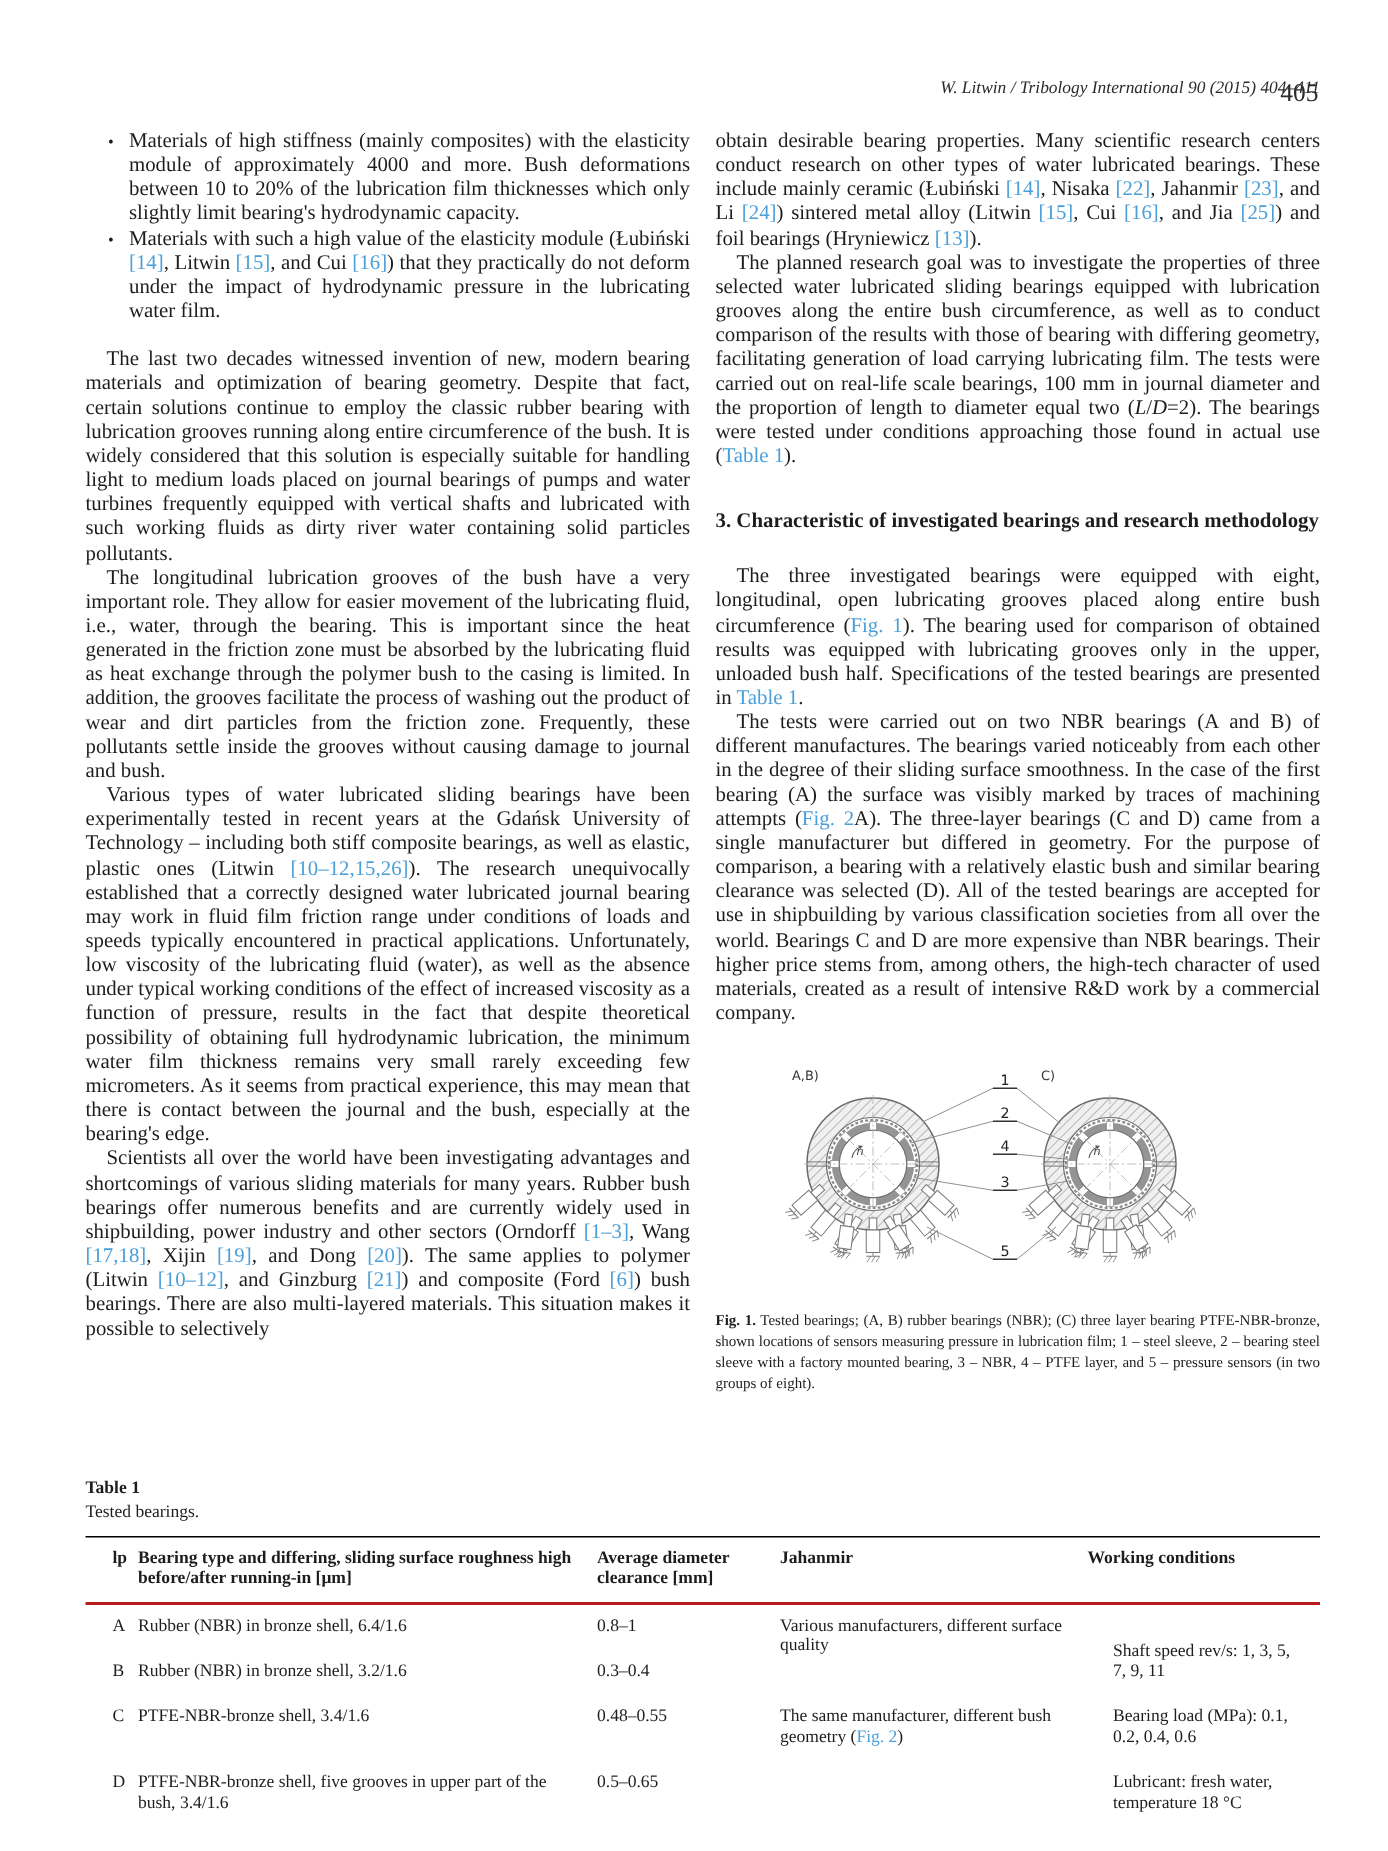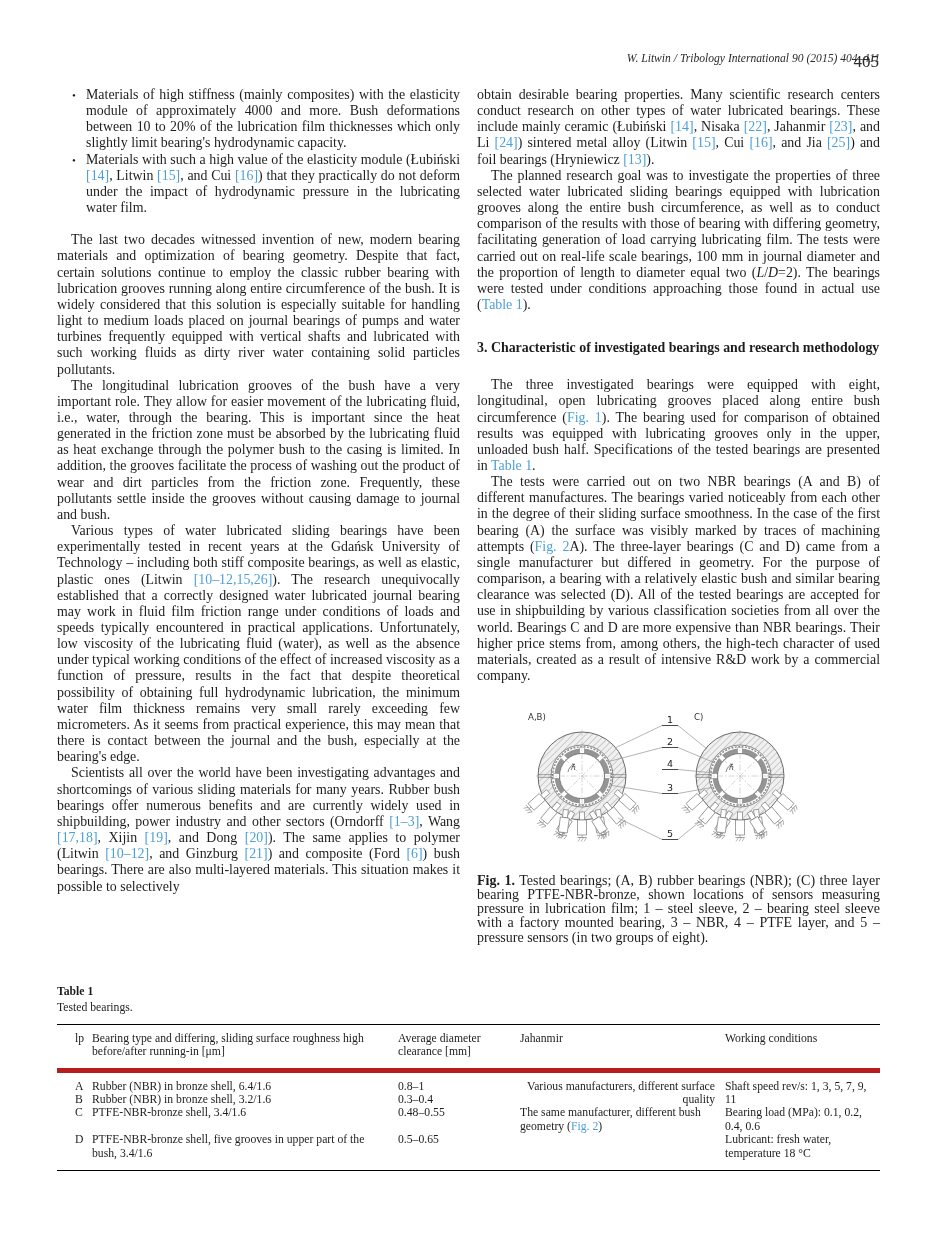--- a/index.html
+++ b/index.html
@@ -20,42 +20,42 @@
   .bullet-text{flex:1;text-align:justify;hyphens:auto;}
   h2{font-size:13.9px;line-height:17px;font-weight:bold;margin:20px 0 22px 0;text-align:left;}
   h2.h3{margin:26px 0 21px 0;}
 
   .lnk{color:#4b9fd8;}
   .bd{font-weight:bold;}
   .it{font-style:italic;}
 
   .figure-block{margin-top:25px;}
   svg.figure{display:block;margin-left:6px;}
-  .fig-caption{margin-top:13px;font-size:14px;line-height:14.1px;text-align:justify;}
+  .fig-caption{margin-top:13px;font-size:10px;line-height:14.1px;text-align:justify;}
 
   .cl{stroke:#b3b3b3;stroke-width:0.55;stroke-dasharray:6 2 1.5 2;fill:none;}
   .leader{stroke:#8d8d8d;stroke-width:0.65;}
   .callout-num{font-family:"DejaVu Sans",sans-serif;font-size:9.5px;fill:#222;text-anchor:middle;}
   .callout-ul{stroke:#333;stroke-width:0.9;}
   .fig-label{font-family:"DejaVu Sans",sans-serif;font-size:8.6px;fill:#333;}
   .n-label{font-family:"DejaVu Sans",sans-serif;font-style:italic;font-size:7.5px;fill:#444;}
 
   .tbl{position:absolute;top:985px;left:57px;width:823px;font-size:11.7px;line-height:13.4px;color:#1d1d1d;}
   .tbl-label{font-weight:bold;}
   .tbl-cap{margin-top:3px;}
   .tbl-rules{margin-top:9px;border-top:1.7px solid #000;}
   .tgrid{display:grid;grid-template-columns:17px 306px 122px 205px 153px;padding-left:18px;}
-  .tgrid.thead{padding-top:7px;padding-bottom:9px;border-bottom:5px solid #b91c1c;}
+  .tgrid.thead{padding-top:7px;padding-bottom:9px;border-bottom:2px solid #b91c1c;font-weight:bold;}
   .tgrid.tbody{padding-top:7px;padding-bottom:10px;border-bottom:1.7px solid #000;}
   .tcell{padding-right:10px;}
   .c1{grid-column:1;} .c2{grid-column:2;} .c3{grid-column:3;} .c4{grid-column:4;} .c5{grid-column:5;padding-right:0;}
   .r1{grid-row:1;} .r2{grid-row:2;} .r3{grid-row:3;} .r4{grid-row:4;}
-  .span12{grid-row:1/3;text-align:right;} .span34{grid-row:3/5;} .span14{grid-row:1/5;}
+  .span12{grid-row:1/3;} .span34{grid-row:3/5;} .span14{grid-row:1/5;}
   .minh{min-height:27px;}
-  .wc-item{margin:0;}
+  .wc-item{margin:17px;}
 </style>
 </head>
 <body>
 
 <div class="page">
 
   <div class="running-head">W. Litwin / Tribology International 90 (2015) 404–411</div>
   <div class="page-num">405</div>
 
   <div class="cols">

